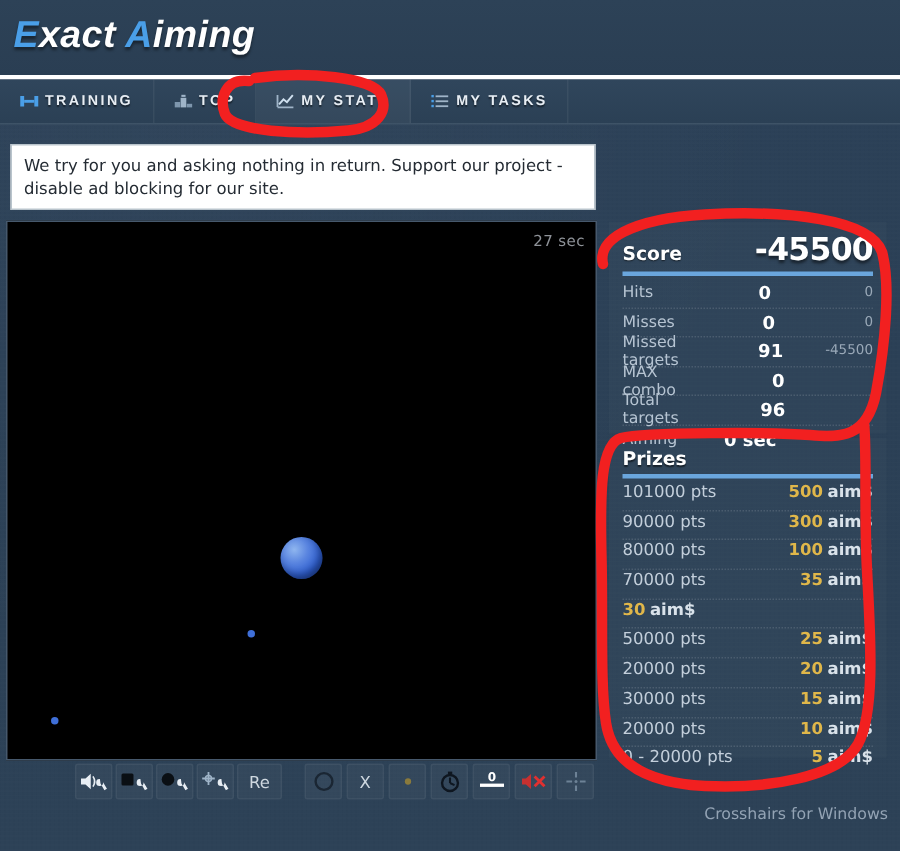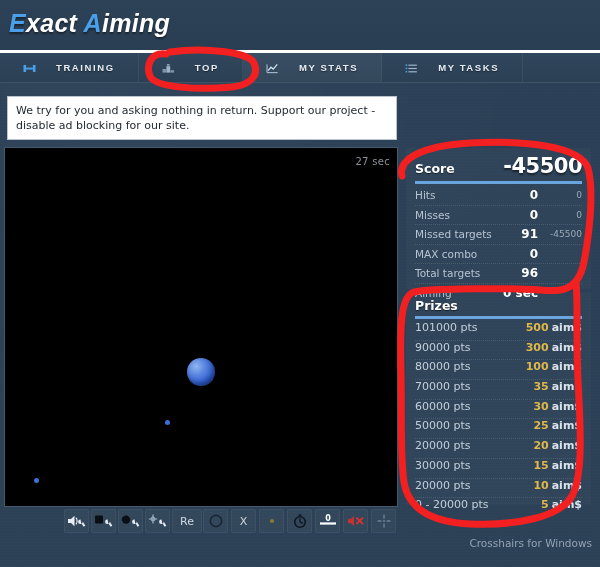--- a/index.html
+++ b/index.html
@@ -61,23 +61,23 @@
     left: 0; top: 53px;
     width: 600px; height: 29px;
     display: flex;
     align-items: center;
     background: linear-gradient(180deg,#30465c 0%, #2b4055 100%);
     border-bottom: 1px solid rgba(255,255,255,0.07);
   }
   .tab {
     display: flex;
     align-items: center;
-    gap: 20px;
+    gap: 4px;
     height: 29px;
-    padding: 0 23px;
+    padding: 0 13px;
     box-sizing: border-box;
     cursor: pointer;
     border-right: 1px solid rgba(255,255,255,0.06);
   }
   .tab .tab-label {
     color: #e8eef4;
     font-size: 9.5px;
     font-weight: bold;
     letter-spacing: 1.6px;
     white-space: nowrap;
@@ -128,21 +128,21 @@
     background: radial-gradient(circle at 33% 30%, #8fb6ef 0%, #5b86e0 32%, #2f5fd0 65%, #1c3f99 100%);
     box-shadow: inset -2px -3px 5px rgba(0,0,0,0.35);
   }
 
   
   .toolbar {
     position: absolute;
     left: 4px; top: 509px;
     width: 394px; height: 26px;
   }
-  .tool-left { position: absolute; left: 16px; top: 0; display: flex; gap: 2px; align-items: center; padding-left: 44px; }
+  .tool-left { position: absolute; left: 2px; top: 0; display: flex; gap: 2px; align-items: center; padding-left: 44px; }
   .tool-right { position: absolute; right: 2px; top: 0; display: flex; gap: 3px; align-items: center; }
   .tbtn {
     width: 25px; height: 24px;
     background: rgba(255,255,255,0.035);
     border: 1px solid rgba(255,255,255,0.05);
     border-radius: 2px;
     display: flex; align-items: center; justify-content: center;
     cursor: pointer;
     box-sizing: border-box;
   }
@@ -197,20 +197,21 @@
     height: 3px;
     background: #6aa6dd;
     margin-bottom: 2px;
   }
   .srow {
     display: flex;
     align-items: center;
     height: 18.5px;
     border-bottom: 1px dotted rgba(255,255,255,0.13);
     font-family: "DejaVu Sans", sans-serif;
+    gap: 24px;
   }
   .srow:last-child { border-bottom: none; }
   .srow .s-label {
     flex: 1 1 auto;
     color: #b6c4d2;
     font-size: 10.5px;
   }
   .srow .s-main {
     width: 46px;
     text-align: right;
@@ -482,21 +483,20 @@
           <span class="p-pts">80000 pts</span>
           <span class="p-amt">100</span>
           <span class="p-cur">aim$</span>
         </div>
         <div class="prow">
           <span class="p-pts">70000 pts</span>
           <span class="p-amt">35</span>
           <span class="p-cur">aim$</span>
         </div>
         <div class="prow">
-          <span class="p-pts">60000 pts</span>
           <span class="p-amt">30</span>
           <span class="p-cur">aim$</span>
         </div>
         <div class="prow">
           <span class="p-pts">50000 pts</span>
           <span class="p-amt">25</span>
           <span class="p-cur">aim$</span>
         </div>
         <div class="prow">
           <span class="p-pts">20000 pts</span>

